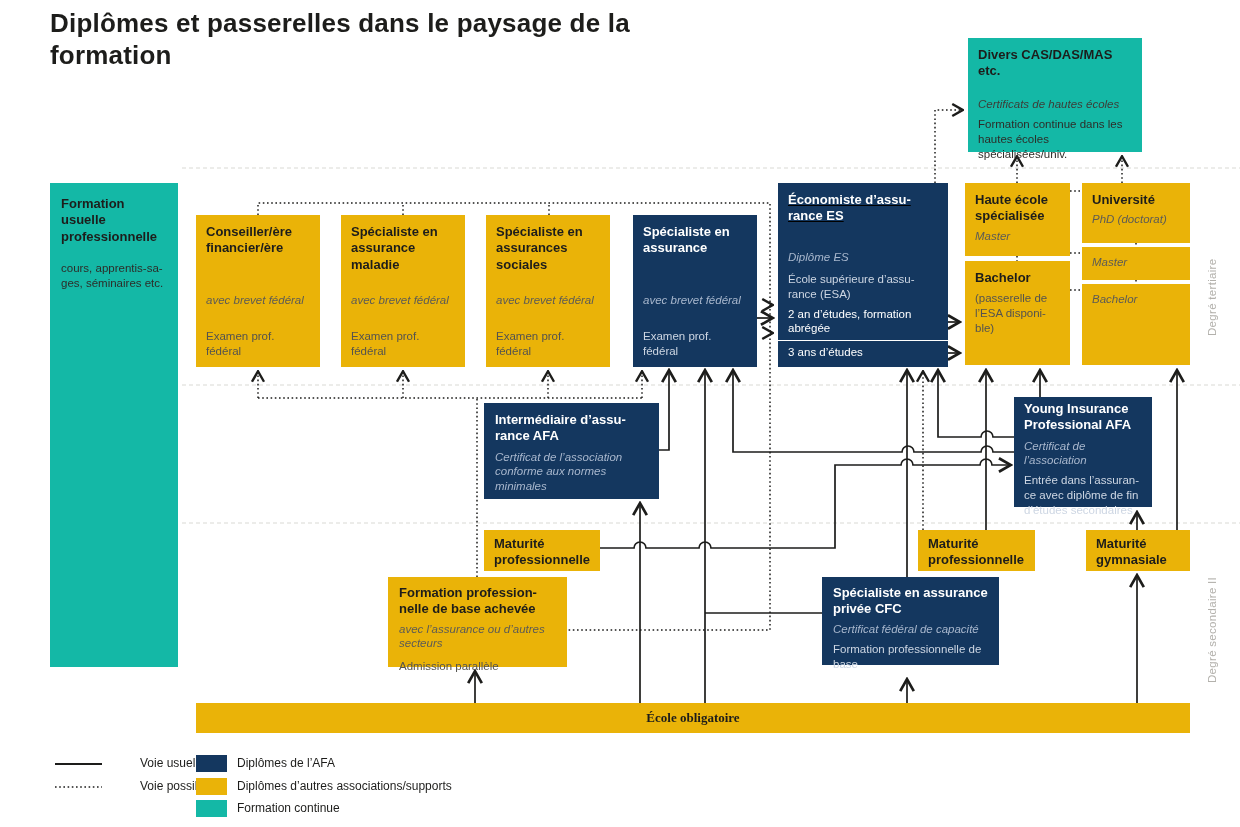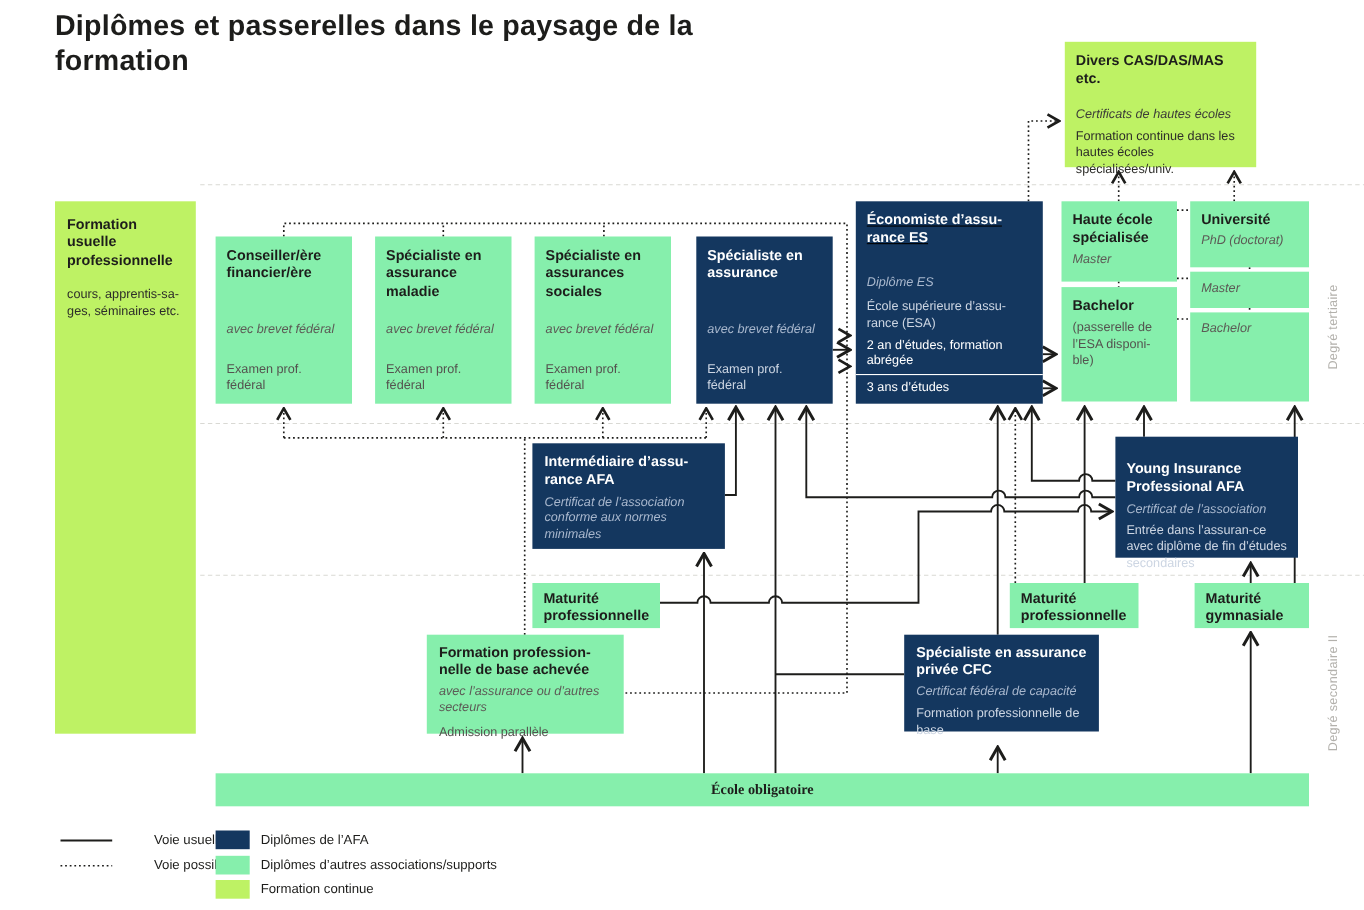--- a/index.html
+++ b/index.html
@@ -7,22 +7,22 @@
        font-family:"Liberation Sans","DejaVu Sans",sans-serif;}
   #stage{position:absolute;inset:0;width:1240px;height:827px;border-radius:22px;}
 
   .title{position:absolute;left:50px;top:8px;width:600px;
          font-size:26px;line-height:1.23;font-weight:bold;color:#1d1d1b;letter-spacing:.2px;}
 
   svg.wires{position:absolute;left:0;top:0;z-index:1;}
 
   .box{position:absolute;z-index:2;box-sizing:border-box;}
   .navy{background:#14375f;}
-  .gray{background:#86efac;}
-  .blue{background:#bef264;}
+  .gray{background:#eab308;}
+  .blue{background:#14b8a6;}
 
   .t{font-weight:bold;font-size:13px;line-height:1.25;color:#1d1d1b;}
   .navy .t{color:#ffffff;}
   .sub{font-style:italic;font-size:11.5px;line-height:1.3;color:#5c5b56;}
   .navy .sub{color:#a8b7cd;}
   .bd{font-size:11.5px;line-height:1.3;color:#54534f;}
   .navy .bd{color:#cdd6e3;}
   .blue .t{color:#1d1d1b;}
   .blue .sub{color:#3d3d38;}
   .blue .bd{color:#2d2d29;}
@@ -164,21 +164,21 @@
 
   <div class="box gray" style="left:1082px;top:284px;width:108px;height:81px;padding:8px 10px;">
     <div class="sub">Bachelor</div>
   </div>
 
   <div class="box navy" style="left:484px;top:403px;width:175px;height:96px;padding:9px 11px;">
     <div class="t">Intermédiaire d’assu-rance AFA</div>
     <div class="sub" style="margin-top:5px;">Certificat de l’association conforme aux normes minimales</div>
   </div>
 
-  <div class="box navy" style="left:1014px;top:397px;width:166px;height:110px;padding:21px 10px;">
+  <div class="box navy" style="left:1014px;top:397px;width:138px;height:110px;padding:4px 10px;">
     <div class="t">Young Insurance Professional AFA</div>
     <div class="sub" style="margin-top:5px;">Certificat de l’association</div>
     <div class="bd" style="margin-top:5px;">Entrée dans l’assuran-ce avec diplôme de fin d’études secondaires</div>
   </div>
 
   <div class="box gray" style="left:484px;top:530px;width:116px;height:41px;padding:6px 10px;">
     <div class="t">Maturité professionnelle</div>
   </div>
 
   <div class="box gray" style="left:918px;top:530px;width:117px;height:41px;padding:6px 10px;">

